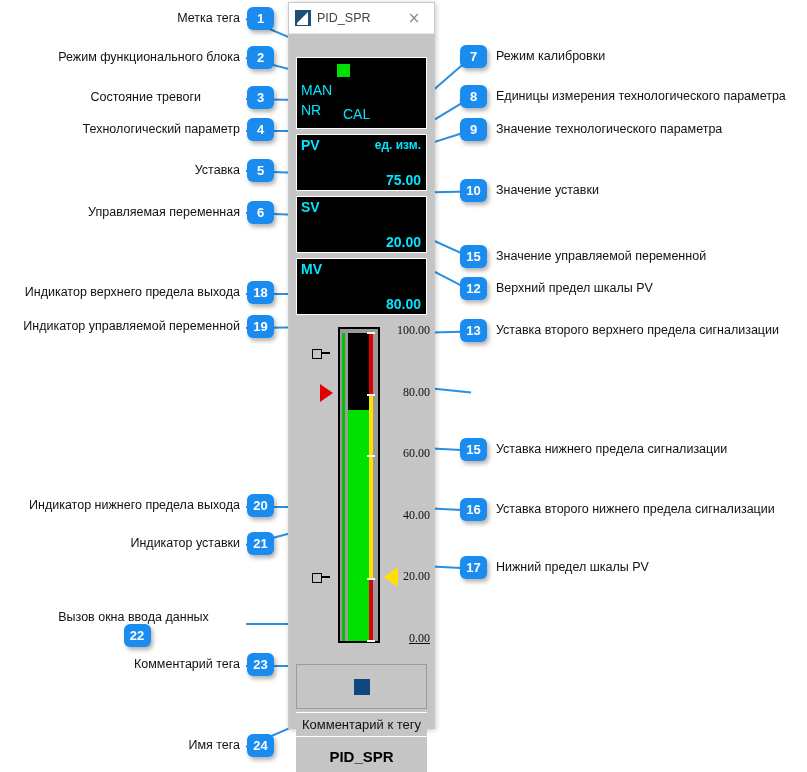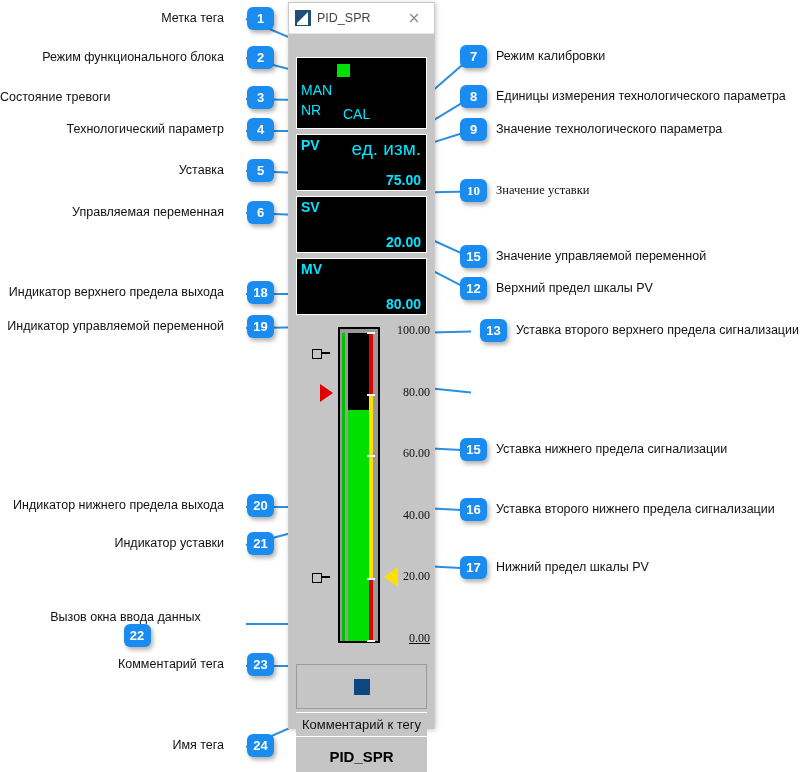--- a/index.html
+++ b/index.html
@@ -18,21 +18,21 @@
     font-size: 12.5px; color: #111; white-space: nowrap; line-height: 1;
   }
   .badge {
     width: 27px; height: 23px; border-radius: 6px;
     background: #1a8cf0; color: #fff;
     font-size: 13px; font-weight: 600;
     display: flex; align-items: center; justify-content: center;
     box-shadow: 2px 3px 4px rgba(0,0,0,0.30);
     flex: 0 0 auto;
   }
-  .callout.left .cap { margin-right: 23px; text-align: right; }
+  .callout.left .cap { margin-right: 7px; text-align: right; }
   .callout.right .cap { margin-left: 9px; text-align: left; }
   .lead { position: absolute; background: #2a8fe0; height: 1.5px; transform-origin: 0 50%; }
 
   
   #fp {
     position: absolute; left: 288px; top: 2px;
     width: 147px; height: 727px;
     background: #f3f3f3;
     border: 1px solid #c9c9c9;
     box-shadow: 1px 1px 5px rgba(0,0,0,0.22);
@@ -70,21 +70,21 @@
     font-family: "Liberation Sans", sans-serif;
   }
   #panel-status { height: 72px; margin-bottom: 5px; }
   .sq-green { position:absolute; left:40px; top:6px; width:13px; height:13px; background:#00e000; }
   #mode-text { position:absolute; left:4px; top:24px; font-size:14px; }
   #alarm-text { position:absolute; left:4px; top:44px; font-size:14px; }
   #cal-text  { position:absolute; left:46px; top:48px; font-size:14px; }
 
   .valpanel { height: 57px; margin-bottom: 5px; }
   .vp-label { position:absolute; left:4px; top:2px; font-size:14px; font-weight:bold; }
-  .vp-unit  { position:absolute; right:5px; top:3px; font-size:19px; font-weight:normal; }
+  .vp-unit  { position:absolute; right:5px; top:3px; font-size:12px; font-weight:bold; }
   .vp-value { position:absolute; right:5px; bottom:2px; font-size:14px; font-weight:bold; }
 
   
   #gauge-area { position: relative; height: 330px; margin-top: 9px; }
   #bar-frame {
     position:absolute; left:42px; top:3px; width:42px; height:316px;
     background:#9a9a9a; border:2px solid #000;
   }
   
   #pv-col { position:absolute; left:8px; top:4px; width:24px; height:308px; background:#000; }
@@ -170,21 +170,21 @@
     </div>
 
   <div class="callout left" style="left:0;top:7px;width:274px;justify-content:flex-end;">
     <span class="cap">Метка тега</span>
     <span class="badge">1</span>
   </div>
   <div class="callout left" style="left:0;top:46px;width:274px;justify-content:flex-end;">
     <span class="cap">Режим функционального блока</span>
     <span class="badge">2</span>
   </div>
-  <div class="callout left" style="left:0;top:86px;width:274px;justify-content:space-between;">
+  <div class="callout left" style="left:0;top:86px;width:274px;justify-content:flex-end;gap:39px;">
     <span class="cap">Состояние тревоги</span>
     <span class="badge">3</span>
   </div>
   <div class="callout left" style="left:0;top:118px;width:274px;justify-content:flex-end;">
     <span class="cap">Технологический параметр</span>
     <span class="badge">4</span>
   </div>
   <div class="callout left" style="left:0;top:159px;width:274px;justify-content:flex-end;">
     <span class="cap">Уставка</span>
     <span class="badge">5</span>
@@ -227,33 +227,33 @@
     <span class="cap">Режим калибровки</span>
   </div>
   <div class="callout right" style="left:460px;top:85px;">
     <span class="badge">8</span>
     <span class="cap">Единицы измерения технологического параметра</span>
   </div>
   <div class="callout right" style="left:460px;top:118px;">
     <span class="badge">9</span>
     <span class="cap">Значение технологического параметра</span>
   </div>
-  <div class="callout right" style="left:460px;top:179px;font-family:Liberation Serif, serif;">
+  <div class="callout right" style="left:460px;top:179px;">
     <span class="badge">10</span>
     <span class="cap">Значение уставки</span>
   </div>
   <div class="callout right" style="left:460px;top:245px;">
     <span class="badge">15</span>
     <span class="cap">Значение управляемой переменной</span>
   </div>
   <div class="callout right" style="left:460px;top:277px;">
     <span class="badge">12</span>
     <span class="cap">Верхний предел шкалы PV</span>
   </div>
-  <div class="callout right" style="left:460px;top:319px;margin-left:20px;">
+  <div class="callout right" style="left:460px;top:319px;">
     <span class="badge">13</span>
     <span class="cap">Уставка второго верхнего предела сигнализации</span>
   </div>
   <div class="callout right" style="left:460px;top:438px;">
     <span class="badge">15</span>
     <span class="cap">Уставка нижнего предела сигнализации</span>
   </div>
   <div class="callout right" style="left:460px;top:498px;">
     <span class="badge">16</span>
     <span class="cap">Уставка второго нижнего предела сигнализации</span>

